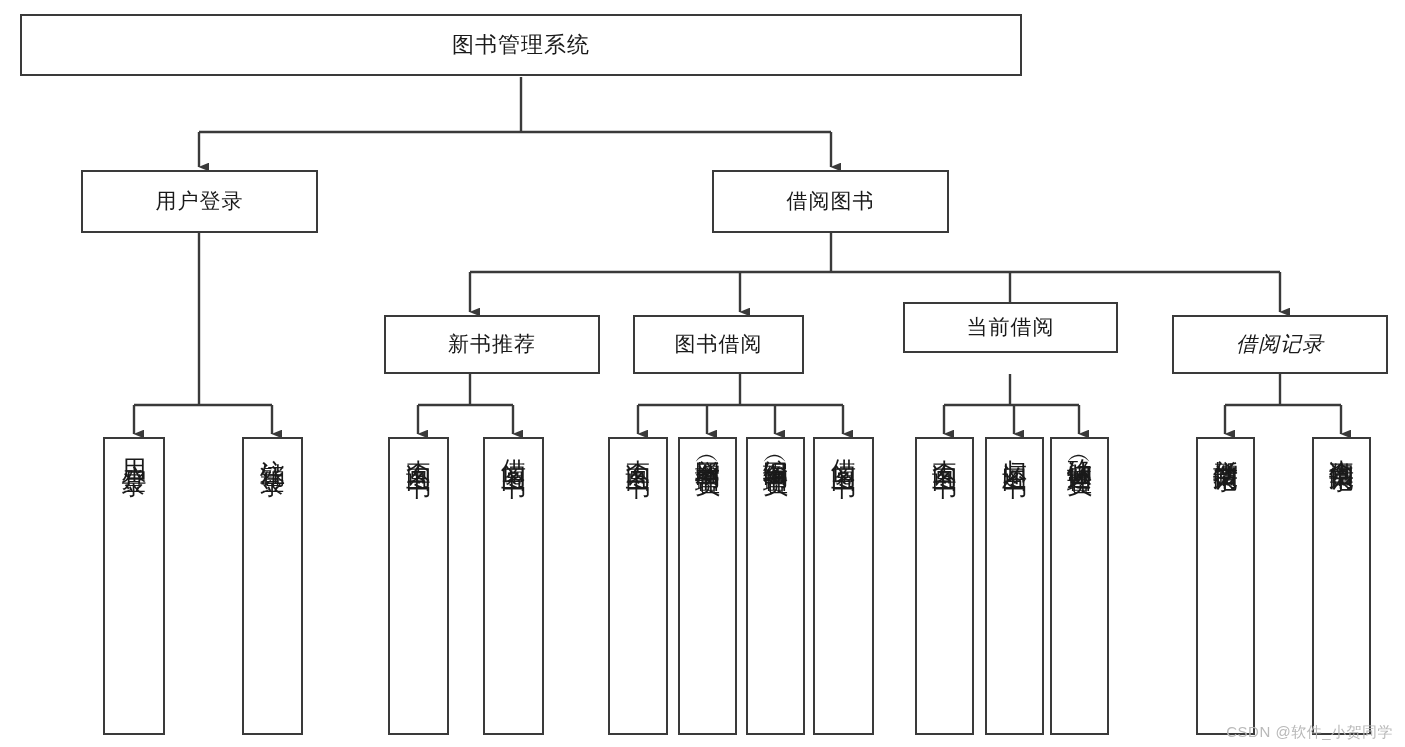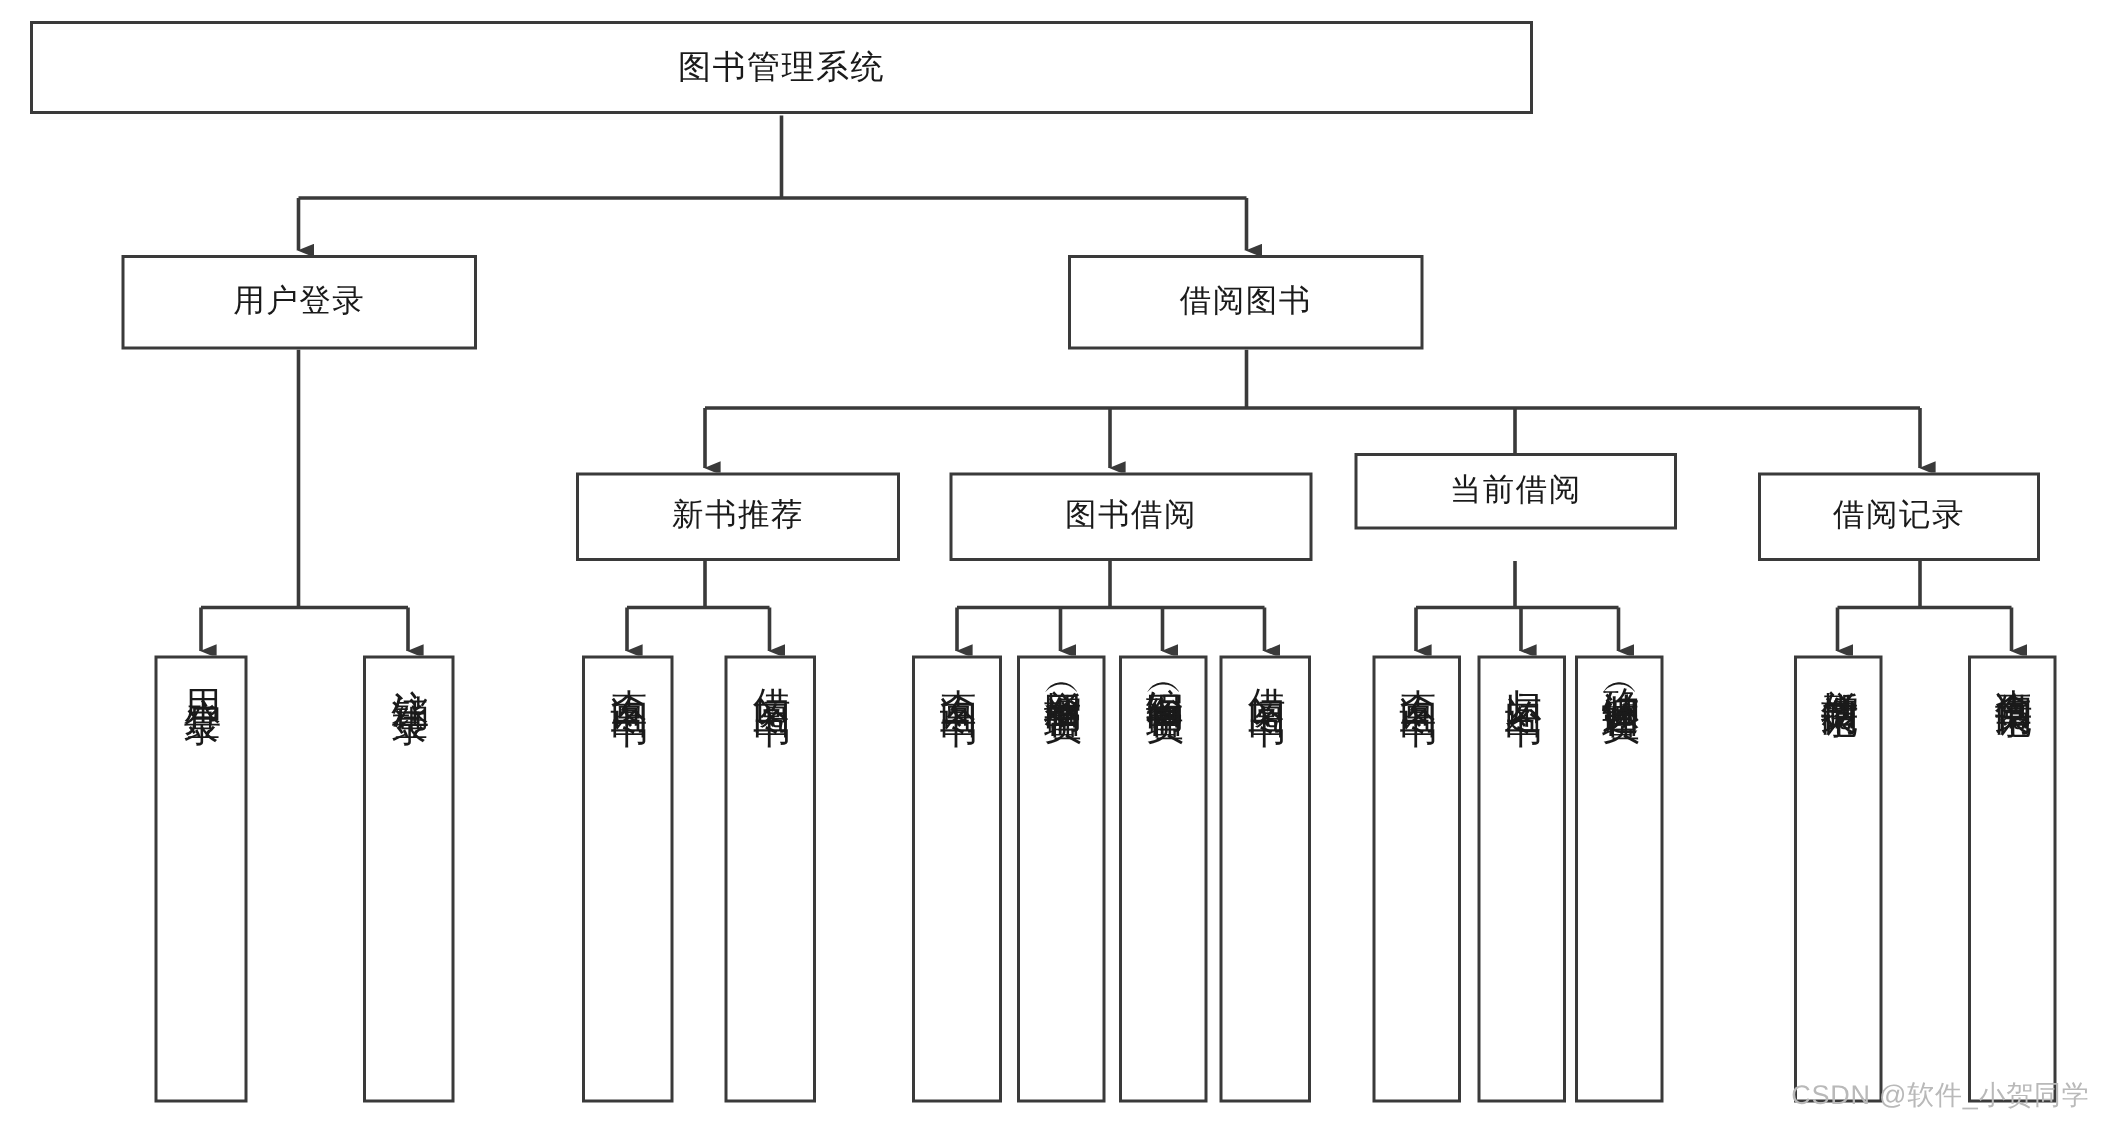--- a/index.html
+++ b/index.html
@@ -48,21 +48,21 @@
     line-height:1;
     white-space:nowrap;
     height:auto;
     max-height:292px;
   }
   .leaf.tall .lbl{font-size:25px;letter-spacing:2px;}
 
   .watermark{
     position:absolute;
     right:12px;bottom:5px;
-    font-size:18px;
+    font-size:15px;
     color:#b9b9b9;
     letter-spacing:0.5px;
     z-index:5;
     white-space:nowrap;
   }
 </style>
 </head>
 <body>
 
 <div id="canvas">
@@ -124,27 +124,27 @@
   <div class="node h-node" style="left:81px;top:170px;width:237px;height:63px;">
     <span class="lbl">用户登录</span>
   </div>
   <div class="node h-node" style="left:712px;top:170px;width:237px;height:63px;">
     <span class="lbl">借阅图书</span>
   </div>
 
   <div class="node h-node" style="left:384px;top:315px;width:216px;height:59px;">
     <span class="lbl">新书推荐</span>
   </div>
-  <div class="node h-node" style="left:633px;top:315px;width:242px;height:59px;">
+  <div class="node h-node" style="left:633px;top:315px;width:171px;height:59px;">
     <span class="lbl">图书借阅</span>
   </div>
   <div class="node h-node" style="left:903px;top:302px;width:215px;height:51px;">
     <span class="lbl">当前借阅</span>
   </div>
-  <div class="node h-node" style="left:1172px;top:315px;width:188px;height:59px;">
+  <div class="node h-node" style="left:1172px;top:315px;width:216px;height:59px;font-style:italic;">
     <span class="lbl">借阅记录</span>
   </div>
 
   <div class="node leaf" style="left:103px;top:437px;width:62px;height:298px;">
     <span class="lbl">用户登录</span>
   </div>
   <div class="node leaf" style="left:242px;top:437px;width:61px;height:298px;">
     <span class="lbl">注销登录</span>
   </div>
 

